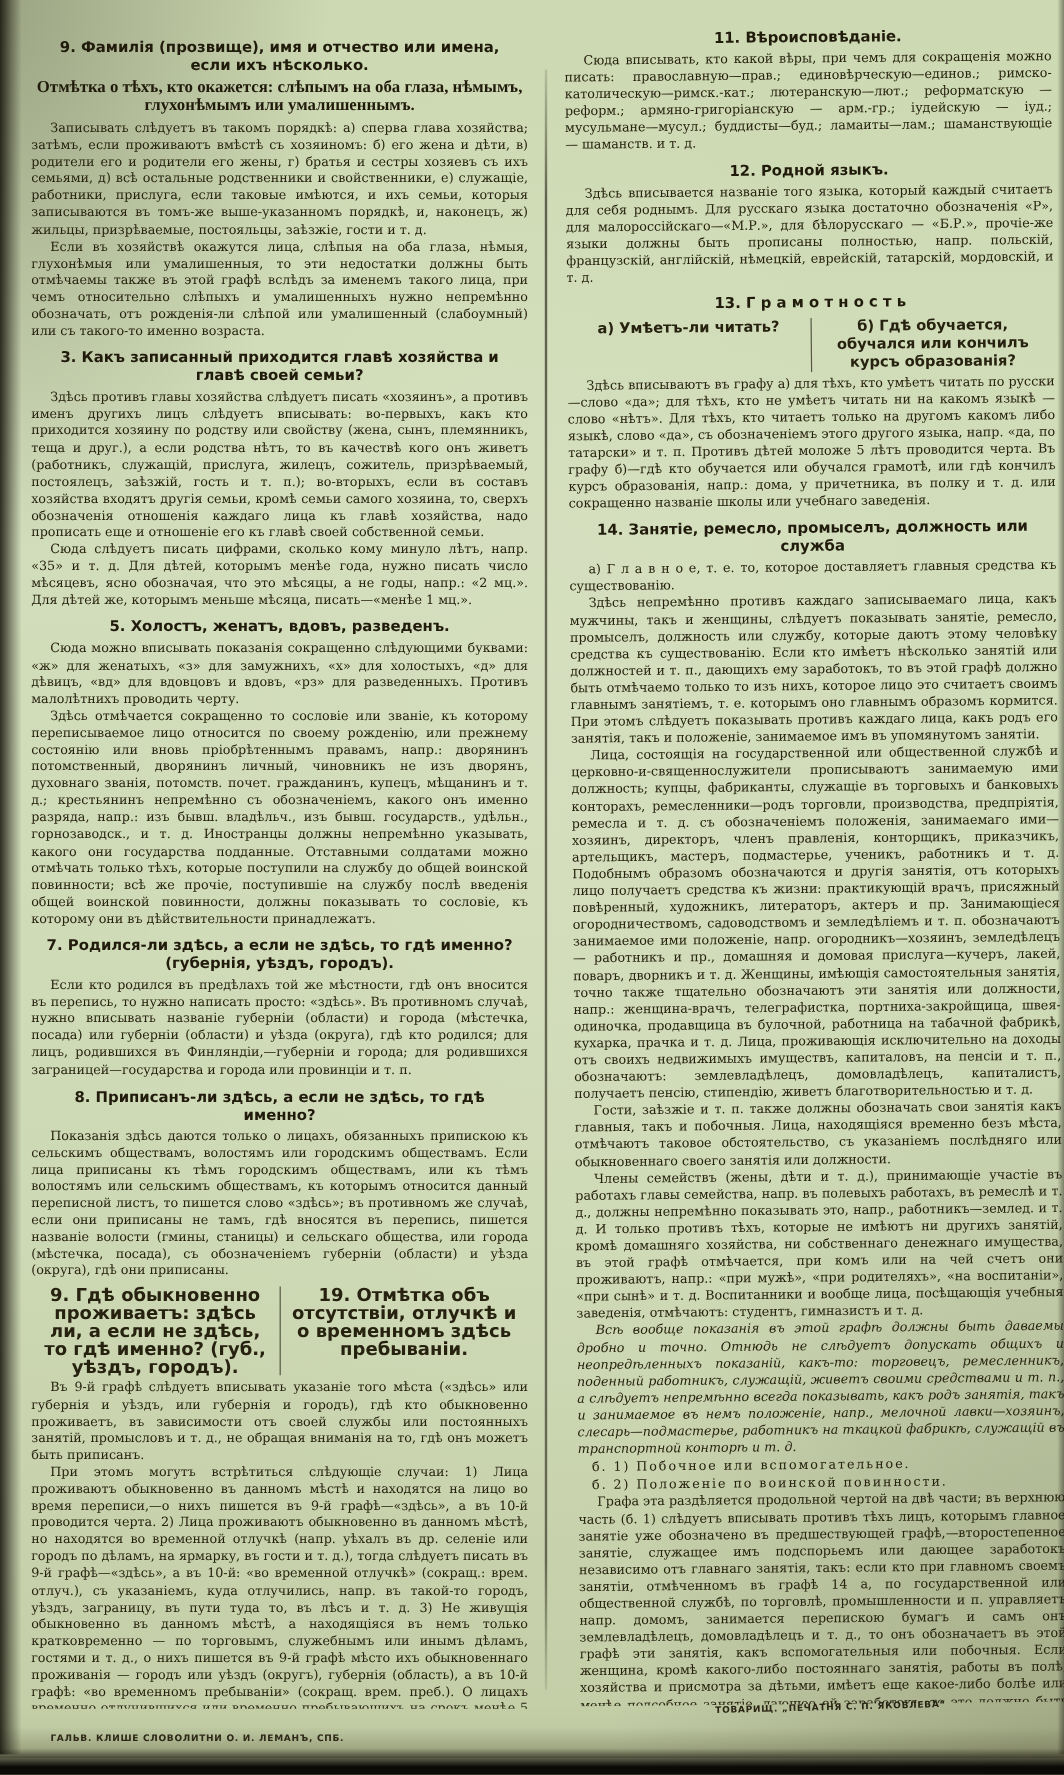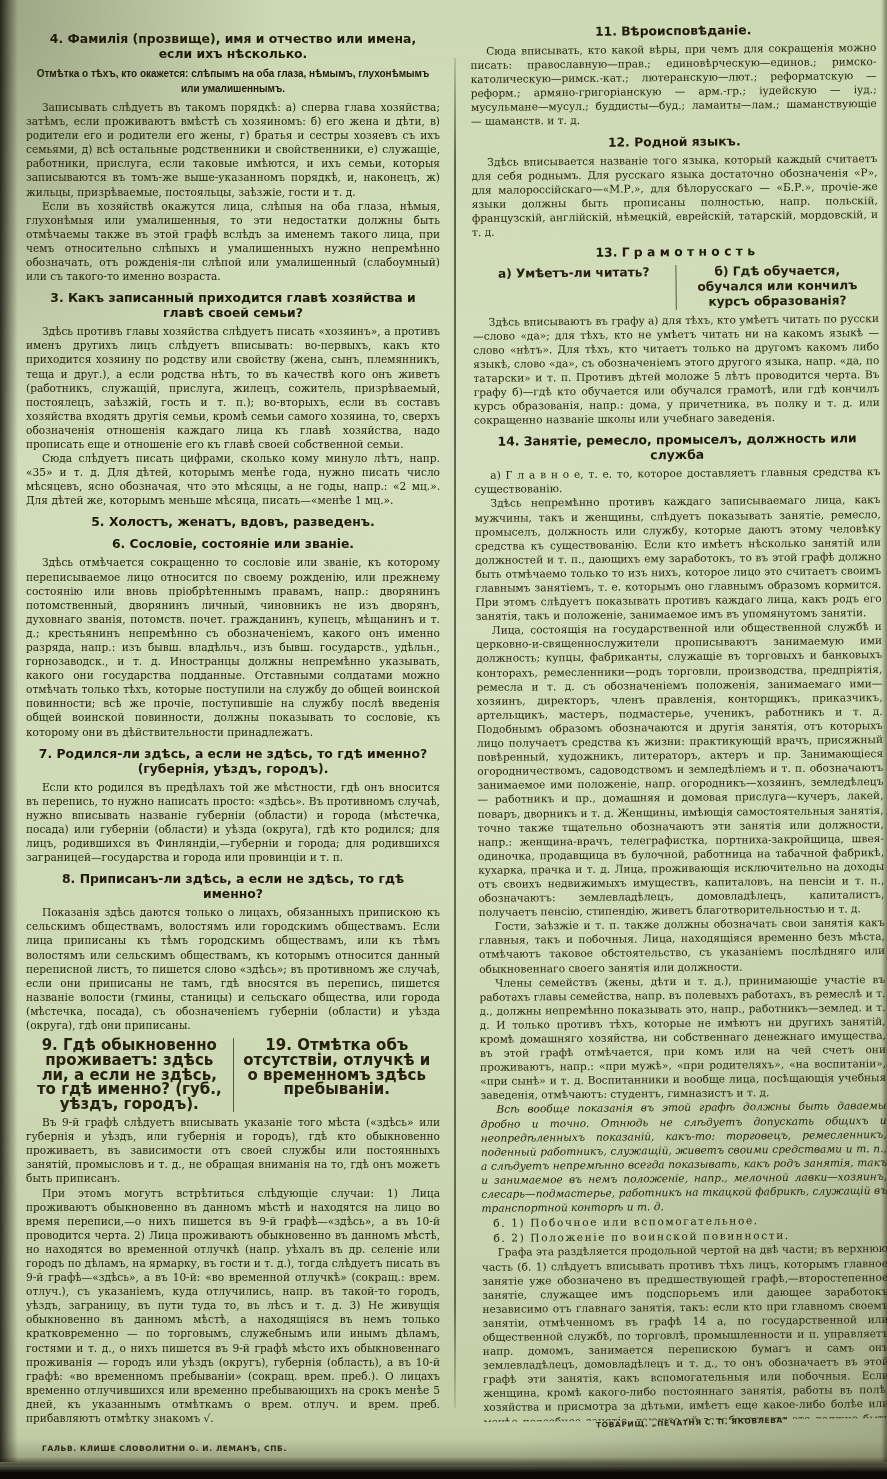--- a/index.html
+++ b/index.html
@@ -43,22 +43,22 @@
     color:#27220f;
   }
   .col-left{left:26px;top:24px;width:414px;height:1400px;}
   .col-right{left:470px;top:16px;width:406px;height:1404px;transform:rotate(-0.55deg);transform-origin:50% 0;}
   .section-heading{
     font-family:"DejaVu Sans", sans-serif;
     font-weight:bold;font-size:12.4px;line-height:15px;
     text-align:center;margin:7px 6px 4px 6px;color:#211b0c;
   }
   .section-subheading{
-    font-family:Liberation Sans, sans-serif;
-    font-weight:bold;font-size:10px;line-height:15px;
+    font-family:Liberation Serif, serif;
+    font-weight:bold;font-size:14px;line-height:15px;
     text-align:center;margin:5px 2px 4px 2px;color:#211b0c;
   }
   .para{margin:0;text-indent:1.5em;}
   .para.italic{font-style:italic;}
   .para.spaced{letter-spacing:1.6px;text-indent:1.1em;margin-top:1px;}
   .split-row{display:flex;align-items:stretch;margin:6px 0 3px 0;}
   .split-cell{flex:1;font-family:"DejaVu Sans", sans-serif;font-weight:bold;font-size:15px;line-height:14.8px;text-align:center;padding:0 4px;}
   .split-cell.right{border-left:1.5px solid rgba(35,32,20,0.7);}
   .split-row.sub .split-cell{font-size:12.2px;}
   .footer{
@@ -68,39 +68,39 @@
   .footer-left{left:42px;top:1444px;}
   .footer-right{left:596px;top:1418px;transform:rotate(-1.5deg);}
 </style>
 </head>
 <body>
 
 <div class="paper">
   <div class="col-divider"></div>
   <div class="column col-left" id="col-left">
       <div>
-        <div class="section-heading">4. Фамилія (прозвище), имя и отчество или имена, если ихъ нѣсколько.</div>
+        <div class="section-heading">9. Фамилія (прозвище), имя и отчество или имена, если ихъ нѣсколько.</div>
         <div class="section-subheading">Отмѣтка о тѣхъ, кто окажется: слѣпымъ на оба глаза, нѣмымъ, глухонѣмымъ или умалишеннымъ.</div>
         <p class="para">Записывать слѣдуетъ въ такомъ порядкѣ: а) сперва глава хозяйства; затѣмъ, если проживаютъ вмѣстѣ съ хозяиномъ: б) его жена и дѣти, в) родители его и родители его жены, г) братья и сестры хозяевъ съ ихъ семьями, д) всѣ остальные родственники и свойственники, е) служащіе, работники, прислуга, если таковые имѣются, и ихъ семьи, которыя записываются въ томъ-же выше-указанномъ порядкѣ, и, наконецъ, ж) жильцы, призрѣваемые, постояльцы, заѣзжіе, гости и т. д.</p>
         <p class="para">Если въ хозяйствѣ окажутся лица, слѣпыя на оба глаза, нѣмыя, глухонѣмыя или умалишенныя, то эти недостатки должны быть отмѣчаемы также въ этой графѣ вслѣдъ за именемъ такого лица, при чемъ относительно слѣпыхъ и умалишенныхъ нужно непремѣнно обозначать, отъ рожденія-ли слѣпой или умалишенный (слабоумный) или съ такого-то именно возраста.</p>
       </div>
       <div>
       </div>
       <div>
         <div class="section-heading">3. Какъ записанный приходится главѣ хозяйства и главѣ своей семьи?</div>
         <p class="para">Здѣсь противъ главы хозяйства слѣдуетъ писать «хозяинъ», а противъ именъ другихъ лицъ слѣдуетъ вписывать: во-первыхъ, какъ кто приходится хозяину по родству или свойству (жена, сынъ, племянникъ, теща и друг.), а если родства нѣтъ, то въ качествѣ кого онъ живетъ (работникъ, служащій, прислуга, жилецъ, сожитель, призрѣваемый, постоялецъ, заѣзжій, гость и т. п.); во-вторыхъ, если въ составъ хозяйства входятъ другія семьи, кромѣ семьи самого хозяина, то, сверхъ обозначенія отношенія каждаго лица къ главѣ хозяйства, надо прописать еще и отношеніе его къ главѣ своей собственной семьи.</p>
       </div>
       <div>
         <p class="para">Сюда слѣдуетъ писать цифрами, сколько кому минуло лѣтъ, напр. «35» и т. д. Для дѣтей, которымъ менѣе года, нужно писать число мѣсяцевъ, ясно обозначая, что это мѣсяцы, а не годы, напр.: «2 мц.». Для дѣтей же, которымъ меньше мѣсяца, писать—«менѣе 1 мц.».</p>
       </div>
       <div>
         <div class="section-heading">5. Холостъ, женатъ, вдовъ, разведенъ.</div>
+        <p class="para">Сюда можно вписывать показанія сокращенно слѣдующими буквами: «ж» для женатыхъ, «з» для замужнихъ, «х» для холостыхъ, «д» для дѣвицъ, «вд» для вдовцовъ и вдовъ, «рз» для разведенныхъ. Противъ малолѣтнихъ проводить черту.</p>
       </div>
       <div>
-        <div class="section-heading">6. Сословіе, состояніе или званіе.</div>
         <p class="para">Здѣсь отмѣчается сокращенно то сословіе или званіе, къ которому переписываемое лицо относится по своему рожденію, или прежнему состоянію или вновь пріобрѣтеннымъ правамъ, напр.: дворянинъ потомственный, дворянинъ личный, чиновникъ не изъ дворянъ, духовнаго званія, потомств. почет. гражданинъ, купецъ, мѣщанинъ и т. д.; крестьянинъ непремѣнно съ обозначеніемъ, какого онъ именно разряда, напр.: изъ бывш. владѣльч., изъ бывш. государств., удѣльн., горнозаводск., и т. д. Иностранцы должны непремѣнно указывать, какого они государства подданные. Отставными солдатами можно отмѣчать только тѣхъ, которые поступили на службу до общей воинской повинности; всѣ же прочіе, поступившіе на службу послѣ введенія общей воинской повинности, должны показывать то сословіе, къ которому они въ дѣйствительности принадлежатъ.</p>
       </div>
       <div>
         <div class="section-heading">7. Родился-ли здѣсь, а если не здѣсь, то гдѣ именно? (губернія, уѣздъ, городъ).</div>
         <p class="para">Если кто родился въ предѣлахъ той же мѣстности, гдѣ онъ вносится въ перепись, то нужно написать просто: «здѣсь». Въ противномъ случаѣ, нужно вписывать названіе губерніи (области) и города (мѣстечка, посада) или губерніи (области) и уѣзда (округа), гдѣ кто родился; для лицъ, родившихся въ Финляндіи,—губерніи и города; для родившихся заграницей—государства и города или провинціи и т. п.</p>
       </div>
       <div>
         <div class="section-heading">8. Приписанъ-ли здѣсь, а если не здѣсь, то гдѣ именно?</div>
         <p class="para">Показанія здѣсь даются только о лицахъ, обязанныхъ припискою къ сельскимъ обществамъ, волостямъ или городскимъ обществамъ. Если лица приписаны къ тѣмъ городскимъ обществамъ, или къ тѣмъ волостямъ или сельскимъ обществамъ, къ которымъ относится данный переписной листъ, то пишется слово «здѣсь»; въ противномъ же случаѣ, если они приписаны не тамъ, гдѣ вносятся въ перепись, пишется названіе волости (гмины, станицы) и сельскаго общества, или города (мѣстечка, посада), съ обозначеніемъ губерніи (области) и уѣзда (округа), гдѣ они приписаны.</p>
       </div>

